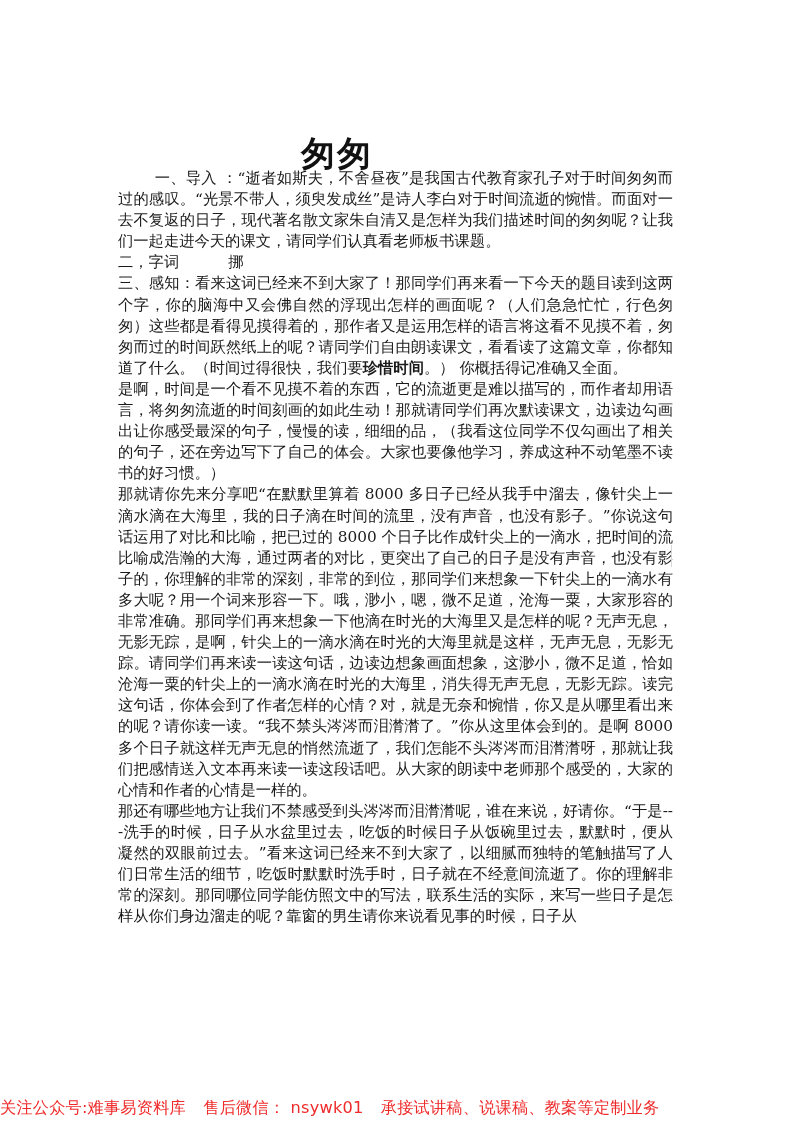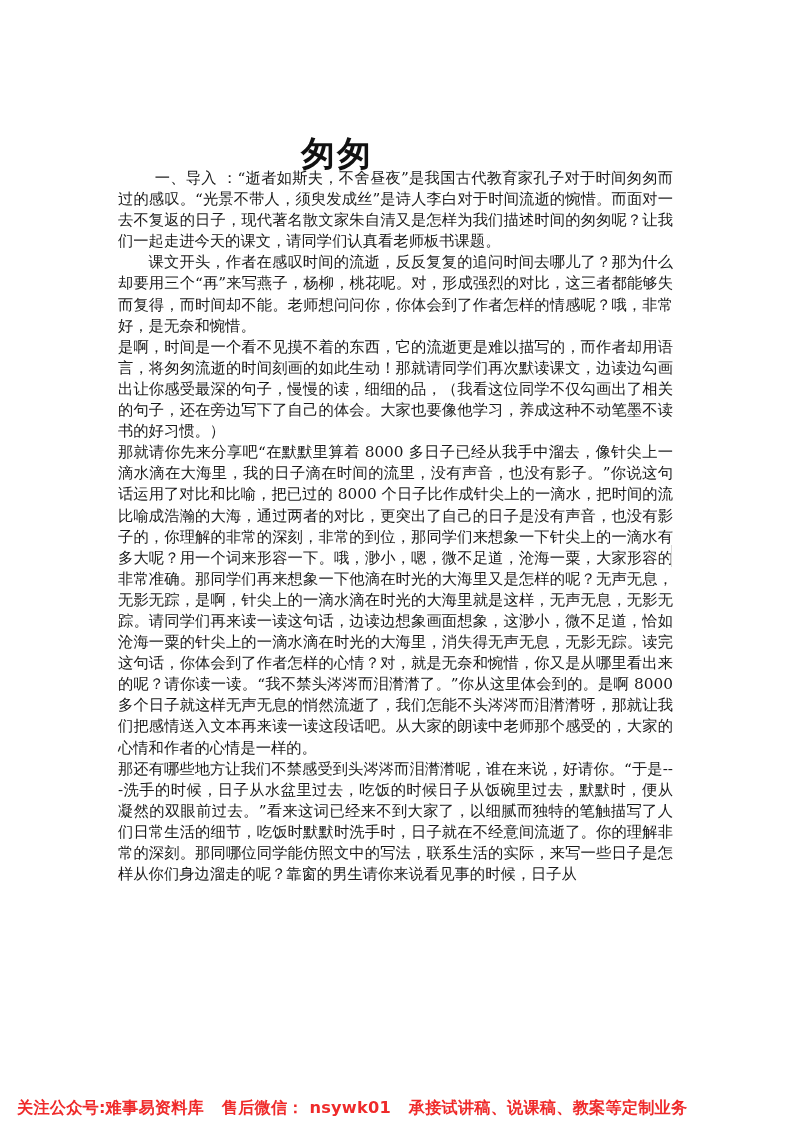--- a/index.html
+++ b/index.html
@@ -20,38 +20,39 @@
     }
     .body-text p { margin: 0; }
     .indent { text-indent: 2em; }
     .indent-wide { text-indent: 2.4em; }
     .section-head { margin: 0; }
     .bold { font-weight: bold; font-family: "DejaVu Sans", sans-serif; }
     .gap { display: inline-block; width: 3.2em; }
     .footer-banner {
       position: absolute; left: 0; top: 1094px; width: 793px; height: 28px;
       color: #ef2a2a; font-family: "DejaVu Sans", sans-serif;
-      font-weight: bold; font-size: 16.2px; line-height: 28px;
-      white-space: nowrap; padding-left: 17px; box-sizing: border-box;
+      font-weight: normal; font-size: 16.2px; line-height: 28px;
+      white-space: nowrap; padding-left: 0; box-sizing: border-box;
       letter-spacing: 0.2px;
     }
     .footer-banner span { margin-right: 12px; }
     .margin-line {
       position: absolute; left: 671px; top: 545px; width: 1px; height: 22px;
       background: #d8d8d8;
     }
   </style>
 </head>
 <body>
 
 <h1 class="page-title">匆匆</h1>
 
 <div class="body-text">
   <p class="indent-wide">一、导入  ：“逝者如斯夫，不舍昼夜”是我国古代教育家孔子对于时间匆匆而过的感叹。“光景不带人，须臾发成丝”是诗人李白对于时间流逝的惋惜。而面对一去不复返的日子，现代著名散文家朱自清又是怎样为我们描述时间的匆匆呢？让我们一起走进今天的课文，请同学们认真看老师板书课题。</p>
-  <p class="indent">课文开头，作者在感叹时间的流逝，反反复复的追问时间去哪儿了？那为什么却要用三个“再”来写燕子，杨柳，桃花呢。对，形成强烈的对比，这三者都能够失而复得，而时间却不能。老师想问问你，你体会到了作者怎样的情感呢？哦，非常好，是无奈和惋惜。</p>
+  <p class="section-head"><span>二，字词</span><span class="gap"></span><span>挪</span></p>
+  <p><span>三、感知：看来这词已经来不到大家了！那同学们再来看一下今天的题目读到这两个字，你的脑海中又会佛自然的浮现出怎样的画面呢？（人们急急忙忙，行色匆匆）这些都是看得见摸得着的，那作者又是运用怎样的语言将这看不见摸不着，匆匆而过的时间跃然纸上的呢？请同学们自由朗读课文，看看读了这篇文章，你都知道了什么。（时间过得很快，我们要</span><span class="bold">珍惜时间</span><span>。）   你概括得记准确又全面。</span></p>
   <p>是啊，时间是一个看不见摸不着的东西，它的流逝更是难以描写的，而作者却用语言，将匆匆流逝的时间刻画的如此生动！那就请同学们再次默读课文，边读边勾画出让你感受最深的句子，慢慢的读，细细的品，（我看这位同学不仅勾画出了相关的句子，还在旁边写下了自己的体会。大家也要像他学习，养成这种不动笔墨不读书的好习惯。）</p>
   <p>那就请你先来分享吧“在默默里算着 8000 多日子已经从我手中溜去，像针尖上一滴水滴在大海里，我的日子滴在时间的流里，没有声音，也没有影子。”你说这句话运用了对比和比喻，把已过的 8000 个日子比作成针尖上的一滴水，把时间的流比喻成浩瀚的大海，通过两者的对比，更突出了自己的日子是没有声音，也没有影子的，你理解的非常的深刻，非常的到位，那同学们来想象一下针尖上的一滴水有多大呢？用一个词来形容一下。哦，渺小，嗯，微不足道，沧海一粟，大家形容的非常准确。那同学们再来想象一下他滴在时光的大海里又是怎样的呢？无声无息，无影无踪，是啊，针尖上的一滴水滴在时光的大海里就是这样，无声无息，无影无踪。请同学们再来读一读这句话，边读边想象画面想象，这渺小，微不足道，恰如沧海一粟的针尖上的一滴水滴在时光的大海里，消失得无声无息，无影无踪。读完这句话，你体会到了作者怎样的心情？对，就是无奈和惋惜，你又是从哪里看出来的呢？请你读一读。“我不禁头涔涔而泪潸潸了。”你从这里体会到的。是啊 8000 多个日子就这样无声无息的悄然流逝了，我们怎能不头涔涔而泪潸潸呀，那就让我们把感情送入文本再来读一读这段话吧。从大家的朗读中老师那个感受的，大家的心情和作者的心情是一样的。</p>
   <p>那还有哪些地方让我们不禁感受到头涔涔而泪潸潸呢，谁在来说，好请你。“于是---洗手的时候，日子从水盆里过去，吃饭的时候日子从饭碗里过去，默默时，便从凝然的双眼前过去。”看来这词已经来不到大家了，以细腻而独特的笔触描写了人们日常生活的细节，吃饭时默默时洗手时，日子就在不经意间流逝了。你的理解非常的深刻。那同哪位同学能仿照文中的写法，联系生活的实际，来写一些日子是怎样从你们身边溜走的呢？靠窗的男生请你来说看见事的时候，日子从</p>
 </div>
 
 <div class="margin-line"></div>
 
 <div class="footer-banner">
   <span>关注公众号:难事易资料库</span>
   <span>售后微信： nsywk01</span>

